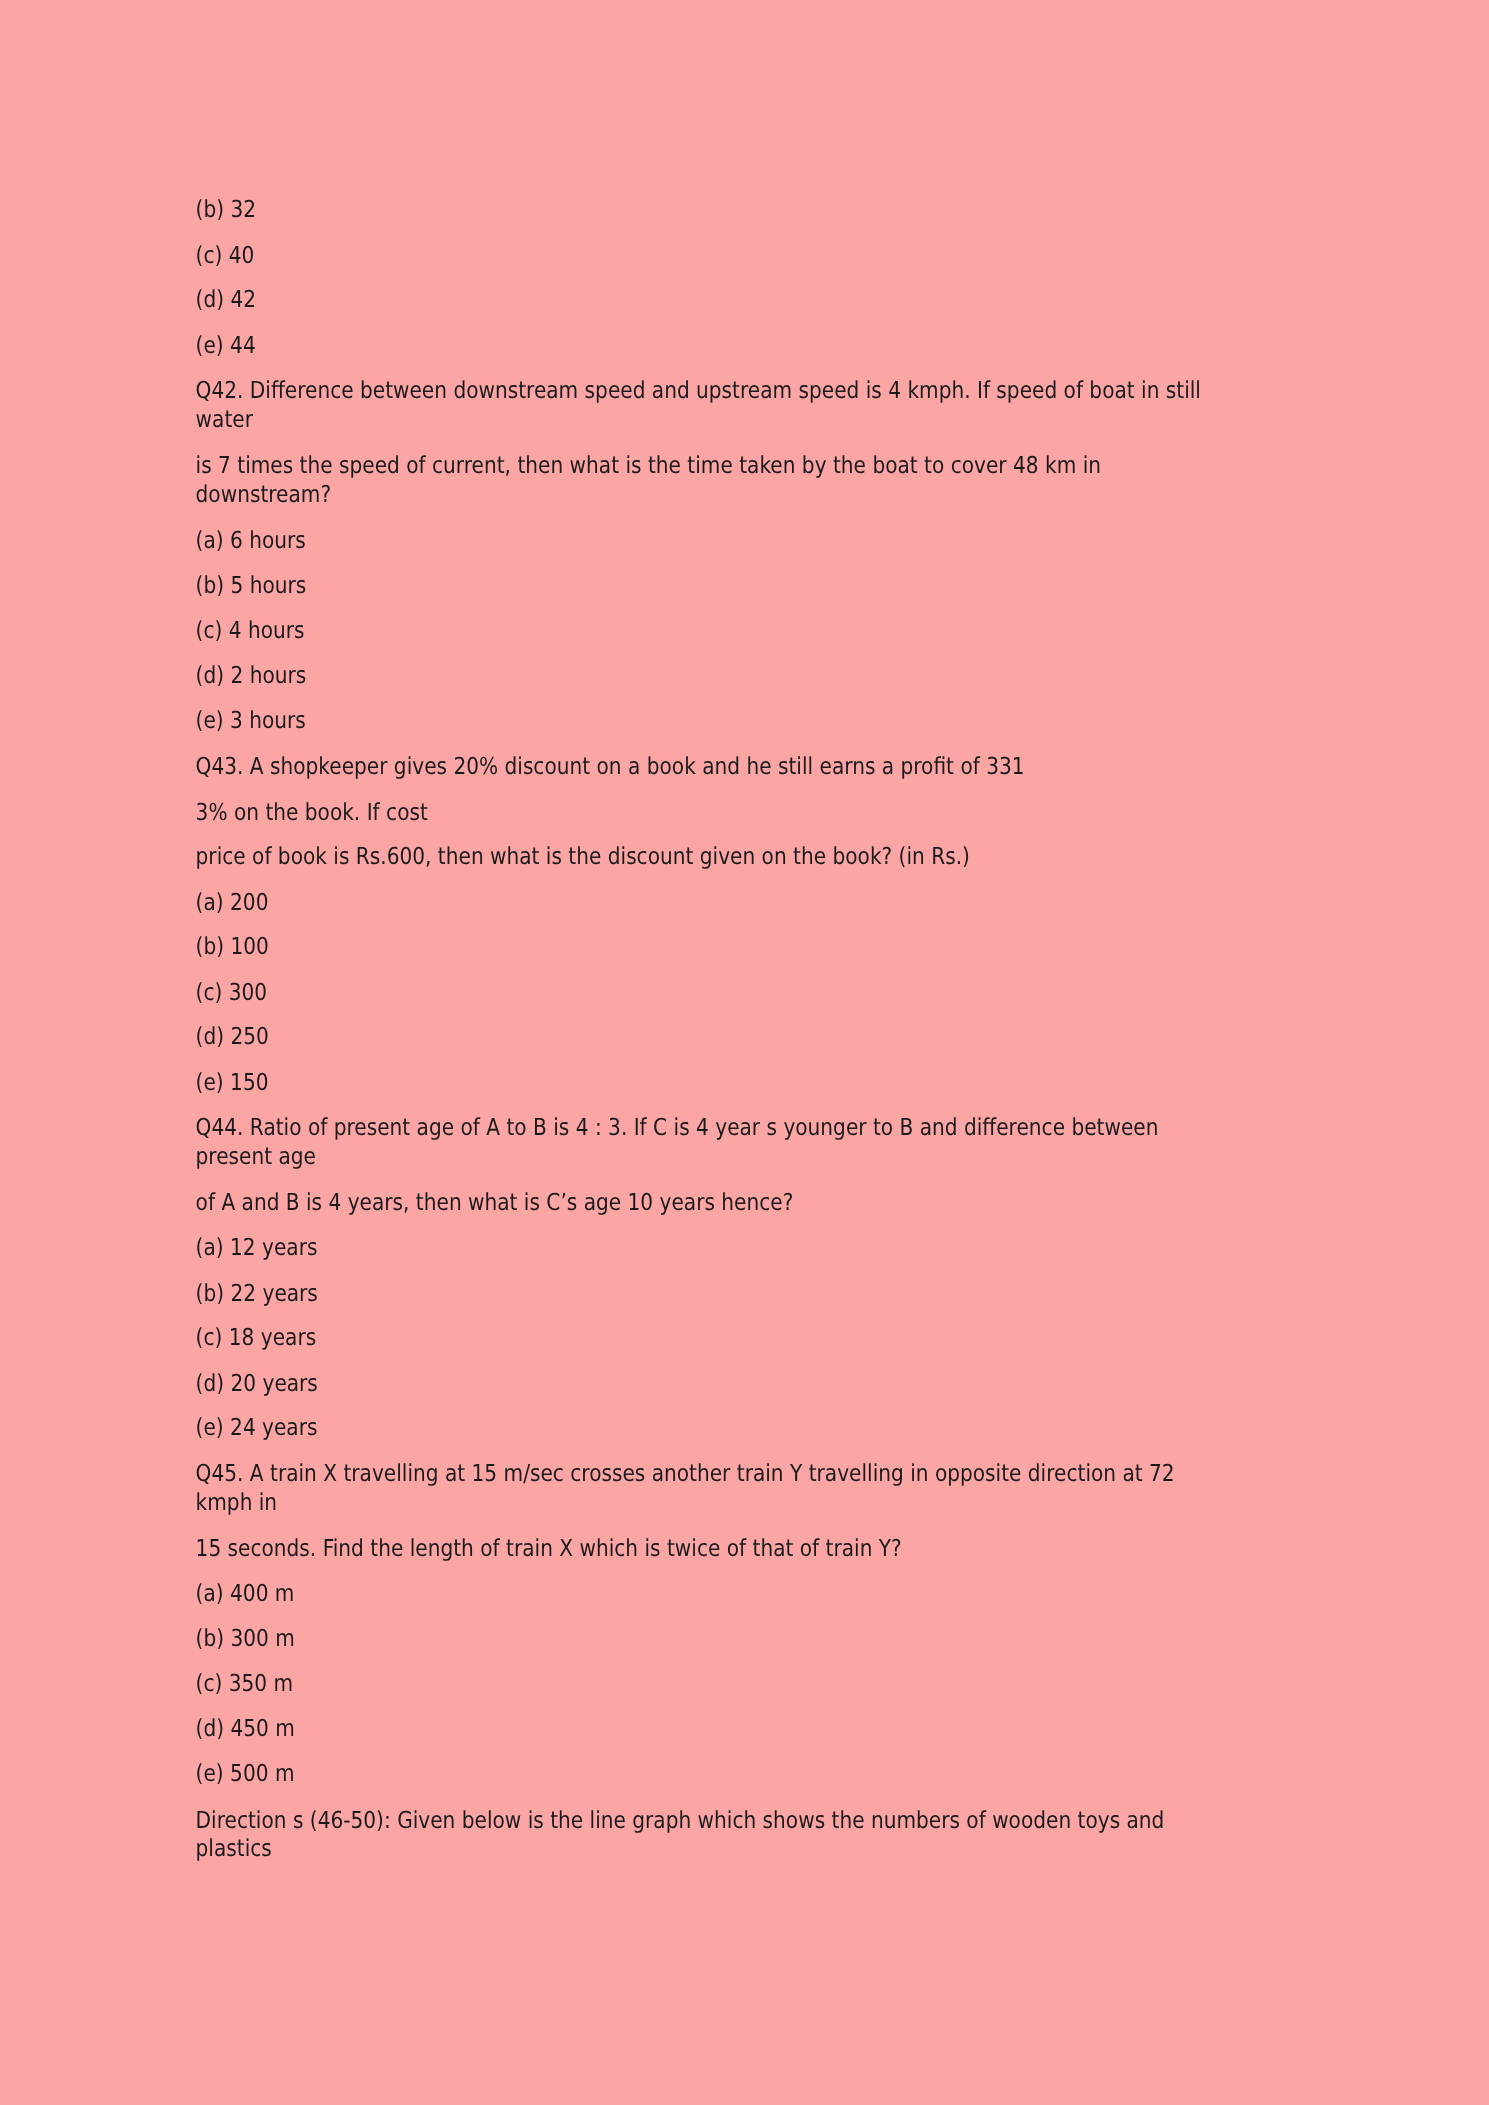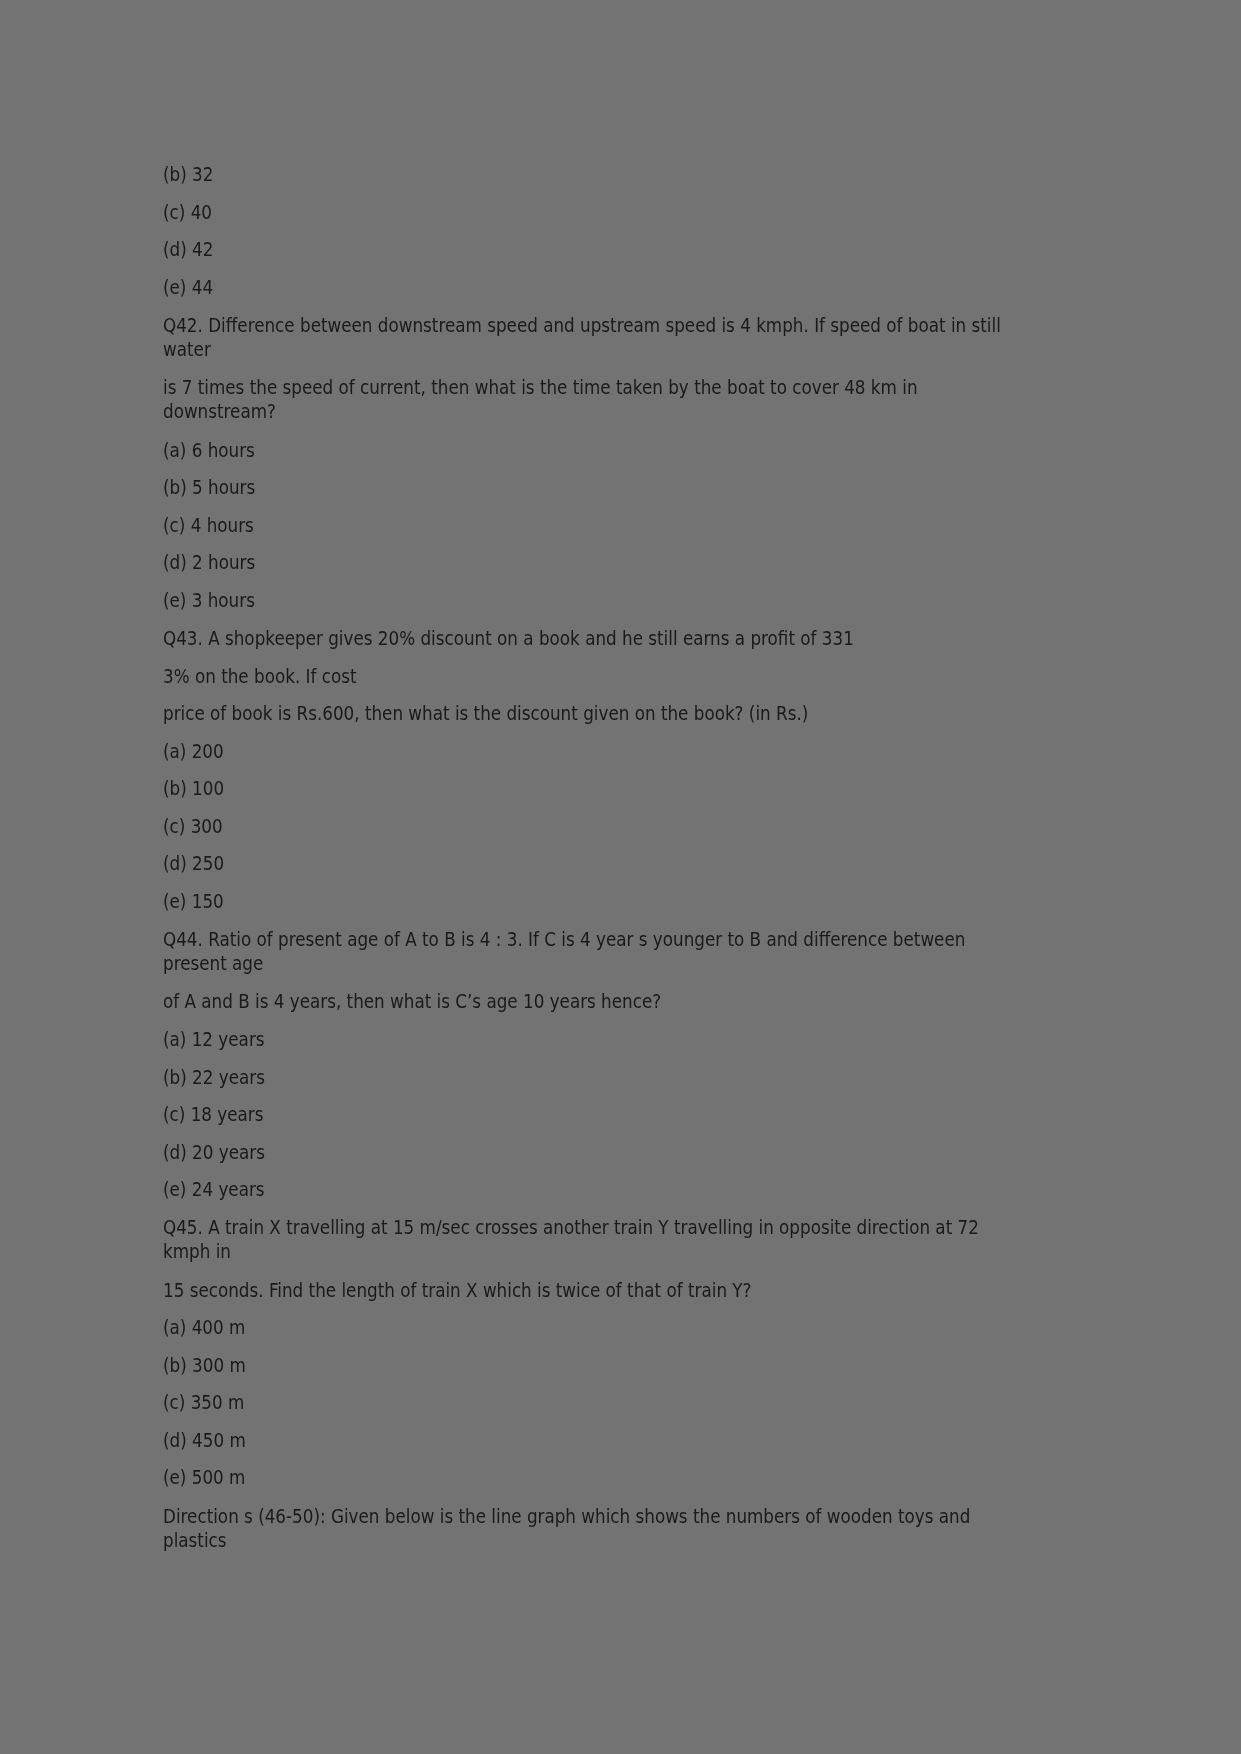--- a/index.html
+++ b/index.html
@@ -1,17 +1,17 @@
 <!DOCTYPE html>
 <html><head>
 <meta charset="utf-8">
 <style>
   html, body { margin: 0; padding: 0; background: #ffffff; }
   body { width: 1241px; height: 1754px; position: relative; overflow: hidden; }
-  .page { position: absolute; left: 0; top: 0; width: 1241px; height: 1754px; background: #737373; }
+  .page { position: absolute; left: 0; top: 0; width: 1241px; height: 1754px; background: #fca5a5; }
   .line {
     position: absolute;
     left: 163px;
     font-family: "DejaVu Sans", sans-serif;
     font-size: 19.5px;
     color: #1a1a1a;
     white-space: nowrap;
     transform-origin: 0 0;
     transform: scaleX(0.86);
     line-height: 24px;

